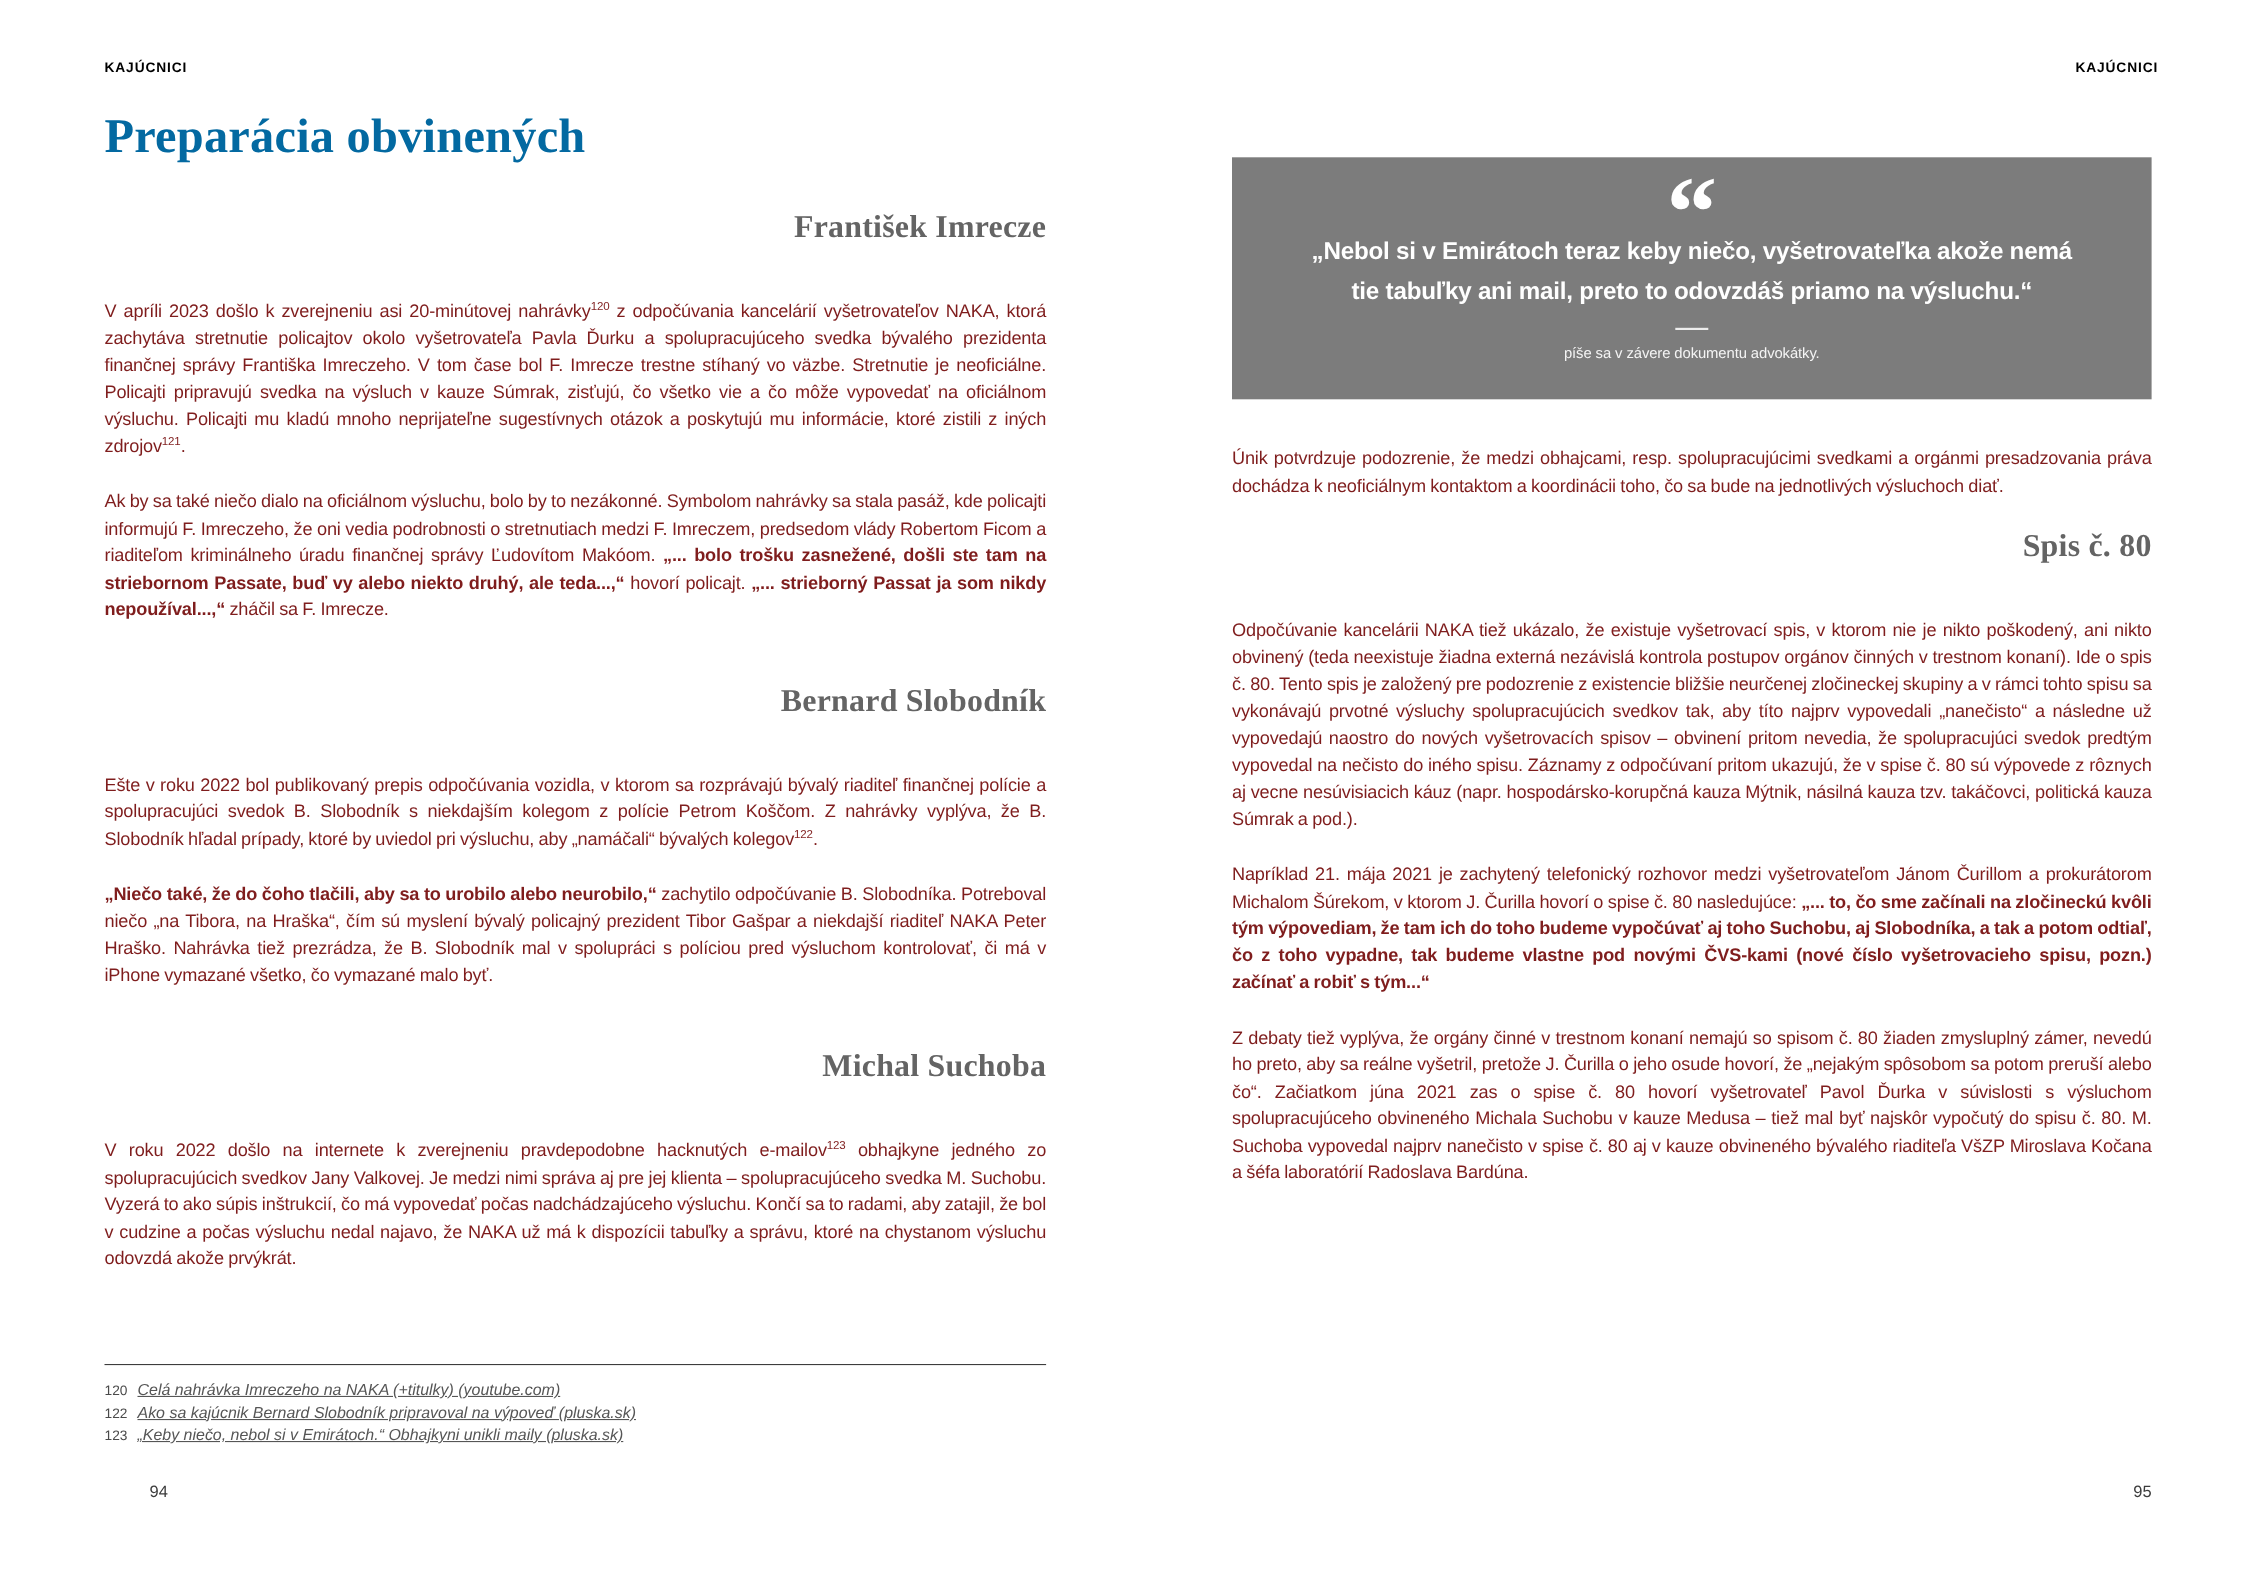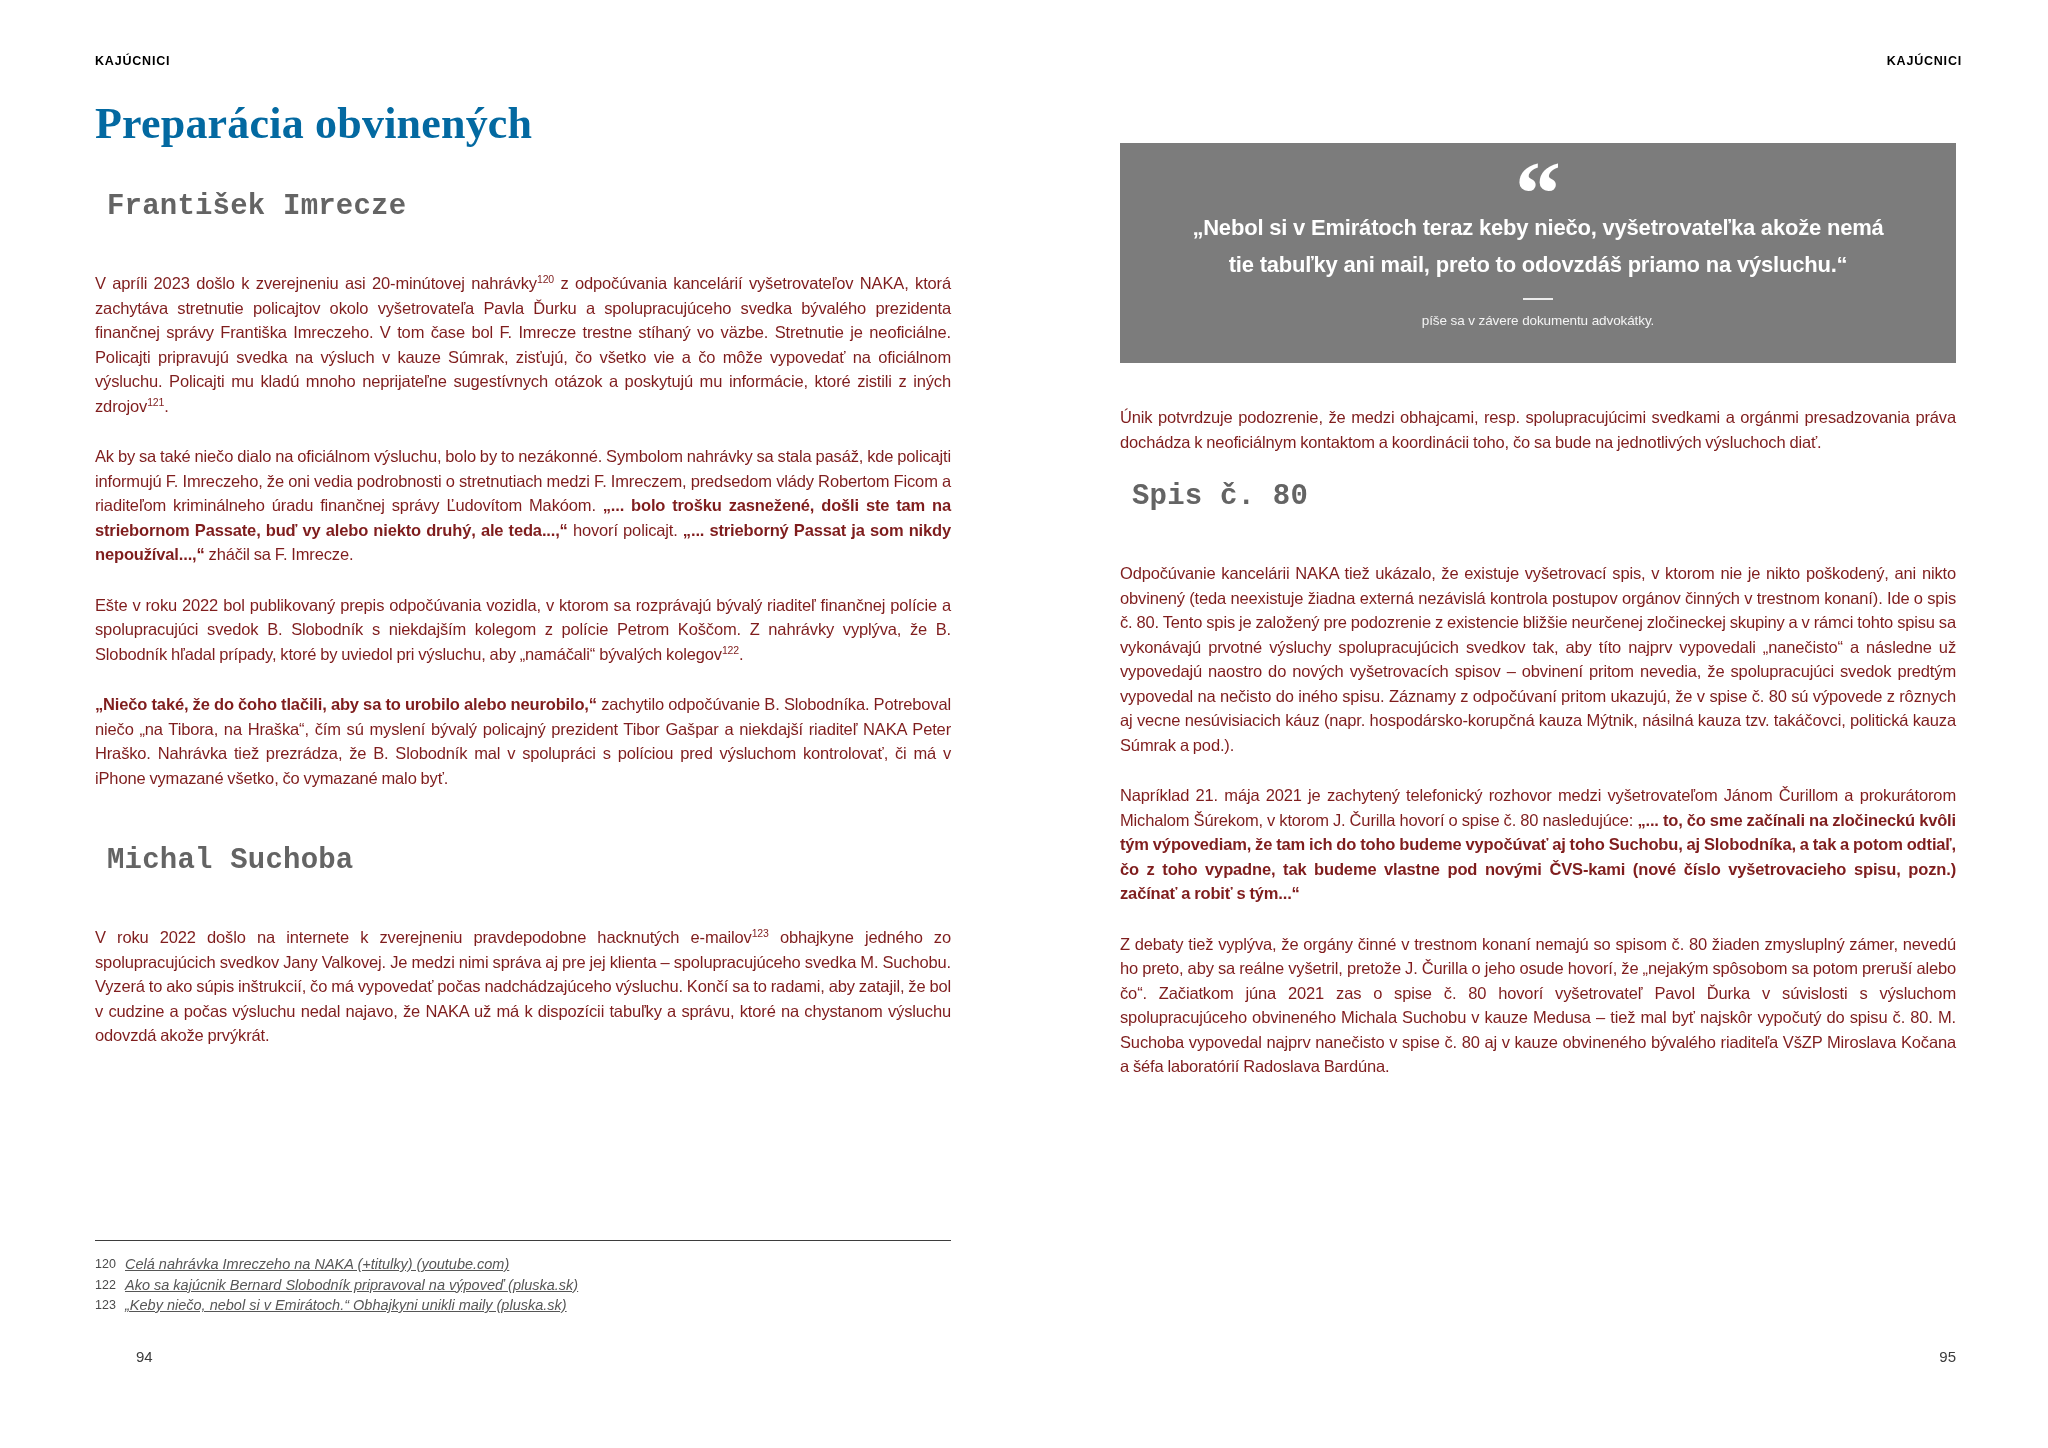--- a/index.html
+++ b/index.html
@@ -22,22 +22,22 @@
     position:absolute; left:95px; top:98px; margin:0;
     font-family:"Liberation Serif", serif; font-size:44px; font-weight:700;
     color:#0369a1; letter-spacing:.2px;
   }
 
   .col { position:absolute; width:856px; }
   .col-left  { left:95px; top:190px; }
   .col-right { left:96px; top:405px; width:836px; }
 
   h2.sec {
-    font-family:Liberation Mono, monospace; font-size:29px; font-weight:700;
-    color:#646464; margin:0 0 48px 12px; letter-spacing:.2px;
+    font-family:Liberation Serif, serif; font-size:29px; font-weight:700;
+    color:#646464; margin:0 0 48px 12px; letter-spacing:.2px;text-align:right;
   }
   section + section h2.sec { margin-top:54px; }
 
   p.body {
     margin:0 0 26px 0; text-align:justify;
     font-size:16.5px; line-height:24.5px; color:#7f1d1d;
     letter-spacing:-.15px; word-spacing:-.5px;
   }
   p.body sup { font-size:10.5px; line-height:0; }
 
@@ -87,20 +87,21 @@
     <h1 class="chapter-title">Preparácia obvinených</h1>
 
     <div class="col col-left">
       <section>
         <h2 class="sec">František Imrecze</h2>
         <p class="body"><span>V apríli 2023 došlo k zverejneniu asi 20-minútovej nahrávky</span><sup>120</sup><span> z odpočúvania kancelárií vyšetrovateľov NAKA, ktorá zachytáva stretnutie policajtov okolo vyšetrovateľa Pavla Ďurku a spolupracujúceho svedka bývalého prezidenta finančnej správy Františka Imreczeho. V tom čase bol F. Imrecze trestne stíhaný vo väzbe. Stretnutie je neoficiálne. Policajti pripravujú svedka na výsluch v kauze Súmrak, zisťujú, čo všetko vie a čo môže vypovedať na oficiálnom výsluchu. Policajti mu kladú mnoho neprijateľne sugestívnych otázok a poskytujú mu informácie, ktoré zistili z iných zdrojov</span><sup>121</sup><span>.</span></p>
         <p class="body"><span>Ak by sa také niečo dialo na oficiálnom výsluchu, bolo by to nezákonné. Symbolom nahrávky sa stala pasáž, kde policajti informujú F. Imreczeho, že oni vedia podrobnosti o stretnutiach medzi F. Imreczem, predsedom vlády Robertom Ficom a riaditeľom kriminálneho úradu finančnej správy Ľudovítom Makóom. </span><span style="font-weight: 700;">„... bolo trošku zasnežené, došli ste tam na striebornom Passate, buď vy alebo niekto druhý, ale teda...,“</span><span> hovorí policajt. </span><span style="font-weight: 700;">„... strieborný Passat ja som nikdy nepoužíval...,“</span><span> zháčil sa F. Imrecze.</span></p>
       </section>
 
       <section>
+        <h2 class="sec">Bernard Slobodník</h2>
         <p class="body"><span>Ešte v roku 2022 bol publikovaný prepis odpočúvania vozidla, v ktorom sa rozprávajú bývalý riaditeľ finančnej polície a spolupracujúci svedok B. Slobodník s niekdajším kolegom z polície Petrom Koščom. Z nahrávky vyplýva, že B. Slobodník hľadal prípady, ktoré by uviedol pri výsluchu, aby „namáčali“ bývalých kolegov</span><sup>122</sup><span>.</span></p>
         <p class="body"><span style="font-weight: 700;">„Niečo také, že do čoho tlačili, aby sa to urobilo alebo neurobilo,“</span><span> zachytilo odpočúvanie B. Slobodníka. Potreboval niečo „na Tibora, na Hraška“, čím sú myslení bývalý policajný prezident Tibor Gašpar a niekdajší riaditeľ NAKA Peter Hraško. Nahrávka tiež prezrádza, že B. Slobodník mal v spolupráci s políciou pred výsluchom kontrolovať, či má v iPhone vymazané všetko, čo vymazané malo byť.</span></p>
       </section>
 
       <section>
         <h2 class="sec">Michal Suchoba</h2>
         <p class="body"><span>V roku 2022 došlo na internete k zverejneniu pravdepodobne hacknutých e-mailov</span><sup>123</sup><span> obhajkyne jedného zo spolupracujúcich svedkov Jany Valkovej. Je medzi nimi správa aj pre jej klienta – spolupracujúceho svedka M. Suchobu. Vyzerá to ako súpis inštrukcií, čo má vypovedať počas nadchádzajúceho výsluchu. Končí sa to radami, aby zatajil, že bol v cudzine a počas výsluchu nedal najavo, že NAKA už má k dispozícii tabuľky a správu, ktoré na chystanom výsluchu odovzdá akože prvýkrát.</span></p>
       </section>
     </div>
 

